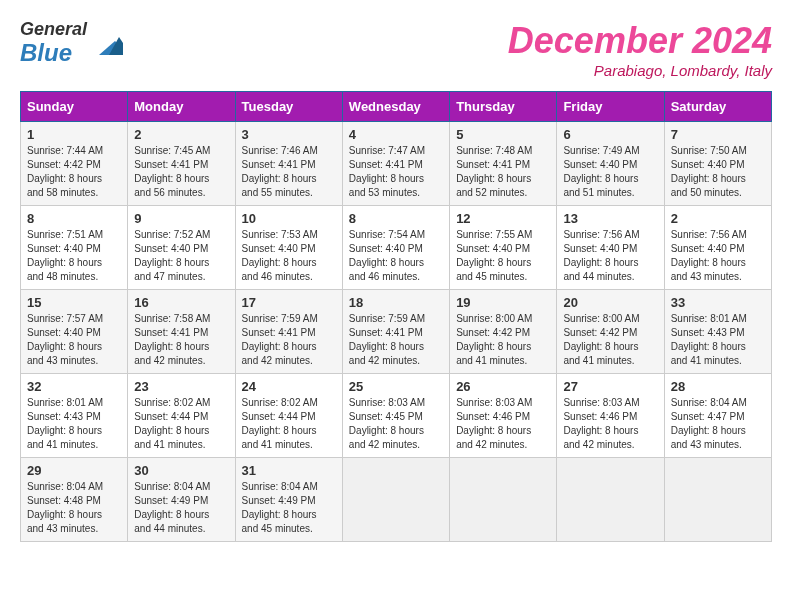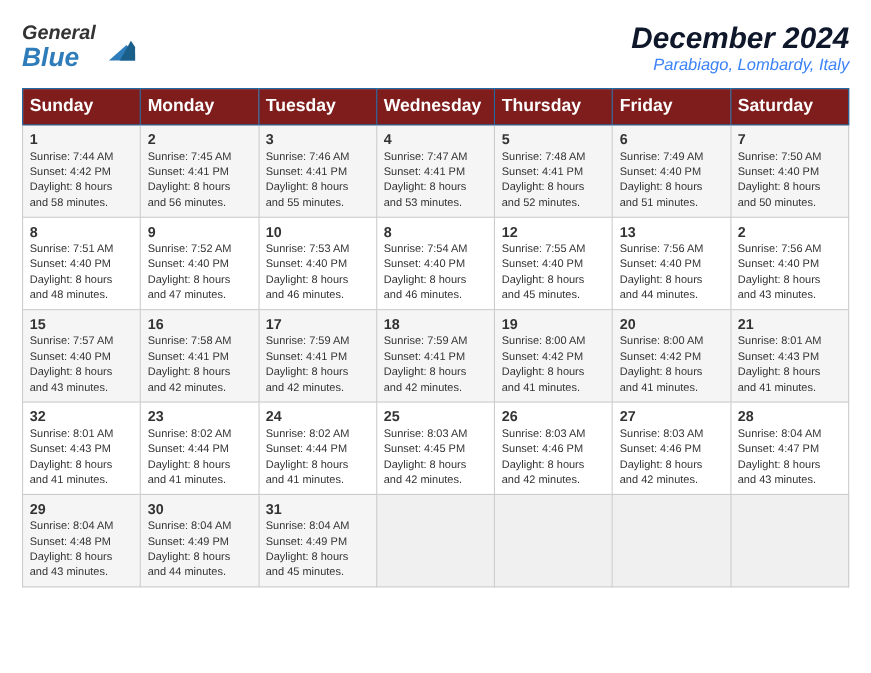--- a/index.html
+++ b/index.html
@@ -38,36 +38,36 @@
     }
     .logo-icon {
       width: 32px;
       height: 32px;
       margin-left: 4px;
     }
     .title-block {
       text-align: right;
     }
     .month-title {
-      font-size: 27px;
-      font-weight: bold;
-      color: #0f172a;
+      font-size: 36px;
+      font-weight: bold;
+      color: #ec4899;
     }
     .location {
       font-size: 15px;
-      color: #3b82f6;
+      color: #be185d;
     }
     table {
       width: 100%;
       border-collapse: collapse;
     }
     thead tr th {
-      background-color: #7f1d1d;
+      background-color: #a21caf;
       color: #fff;
-      font-size: 16px;
+      font-size: 13px;
       font-weight: bold;
       padding: 7px 6px;
       text-align: left;
       border: 1px solid #2368a0;
     }
     tbody tr td {
       vertical-align: top;
       border: 1px solid #ccc;
       padding: 5px 6px;
       width: 14.28%;
@@ -289,21 +289,21 @@
       </td>
         <td>
         <span class="day-num">20</span>
         <div class="day-detail">
           Sunrise: 8:00 AM<br>
           Sunset: 4:42 PM<br>
           Daylight: 8 hours and 41 minutes.
         </div>
       </td>
         <td>
-        <span class="day-num">21</span>
+        <span class="day-num">33</span>
         <div class="day-detail">
           Sunrise: 8:01 AM<br>
           Sunset: 4:43 PM<br>
           Daylight: 8 hours and 41 minutes.
         </div>
       </td>
       </tr>
       <tr>
         <td>
         <span class="day-num">32</span>

